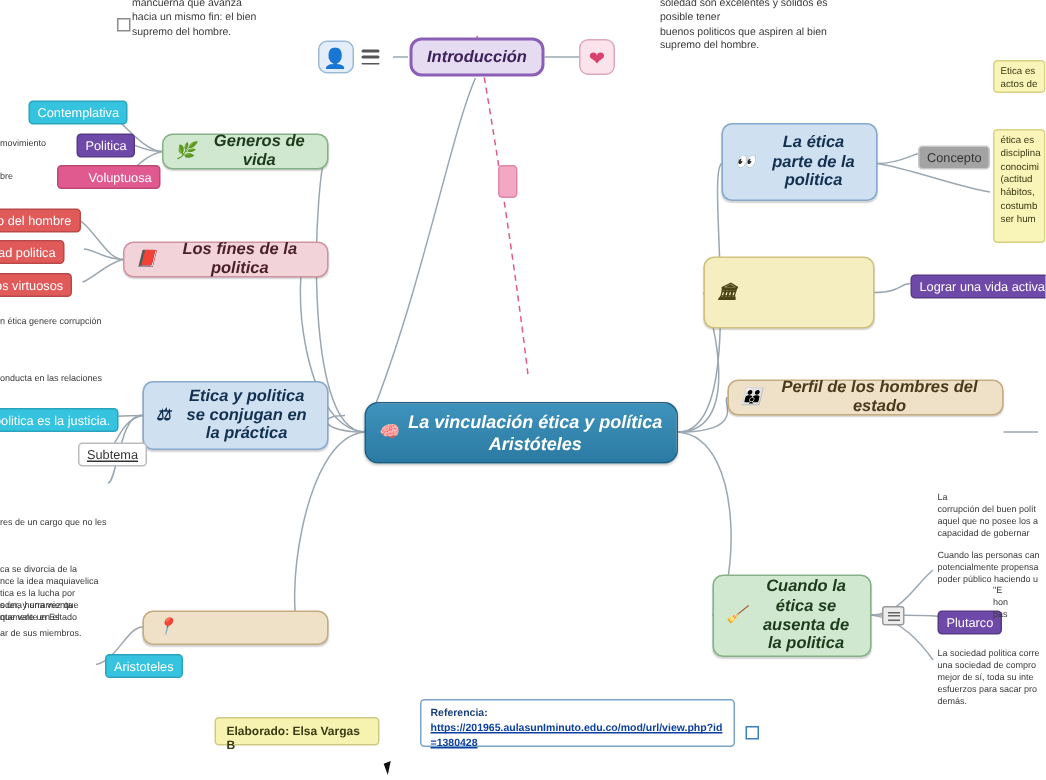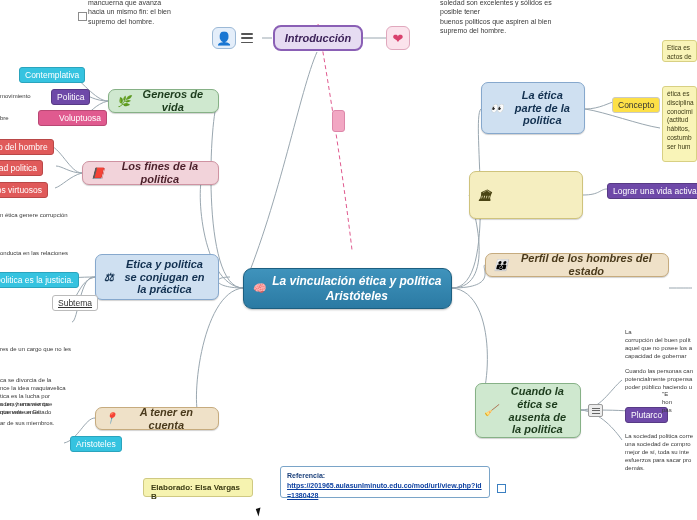--- a/index.html
+++ b/index.html
@@ -84,21 +84,21 @@
     padding: 2px 5px;
     font-size: 8.5px;
     line-height: 1.2;
     border: 1px solid rgba(0,0,0,0.18);
     white-space: nowrap;
   }
   .s-cyan   { background:#35c3e0; color:#ffffff; border-color:#2aa4bd;text-align:right; }
   .s-purple { background:#6e49a8; color:#ffffff; border-color:#573a85; }
   .s-pink   { background:#e05a8f; color:#ffffff; border-color:#b94874;padding-left:20px; }
   .s-red    { background:#e05a5a; color:#ffffff; border-color:#b94848; }
-  .s-grey   { background:#fde047; color:#333; border-color:#c9c9c9; }
+  .s-grey   { background:#a3a3a3; color:#333; border-color:#c9c9c9; }
   .s-white  { background:#ffffff; color:#333; border-color:#bbbbbb; }
 
   
   .note {
     position: absolute;
     font-size: 7px;
     line-height: 1.35;
     color: #3a3a3a;
     white-space: pre-line;
   }
@@ -302,21 +302,20 @@
     <span class="lbl">Los fines de la politica</span>
   </div>
 
   <div class="node topic t-blue" style="left:95px; top:254px; width:124px; height:46px;">
     <span class="ico">⚖</span>
     <span class="lbl">Etica y politica se conjugan en la práctica</span>
   </div>
 
   <div class="node topic t-tan" style="left:95px; top:407px; width:124px; height:23px;">
     <span class="ico">📍</span>
-    <span class="lbl">A tener en cuenta</span>
   </div>
 
   <div class="node topic t-blue" style="left:481px; top:82px; width:104px; height:52px;">
     <span class="ico">👀</span>
     <span class="lbl">La ética parte de la politica</span>
   </div>
 
   <div class="node topic t-yellow" style="left:469px; top:171px; width:114px; height:48px;">
     <span class="ico">🏛</span>
   </div>

